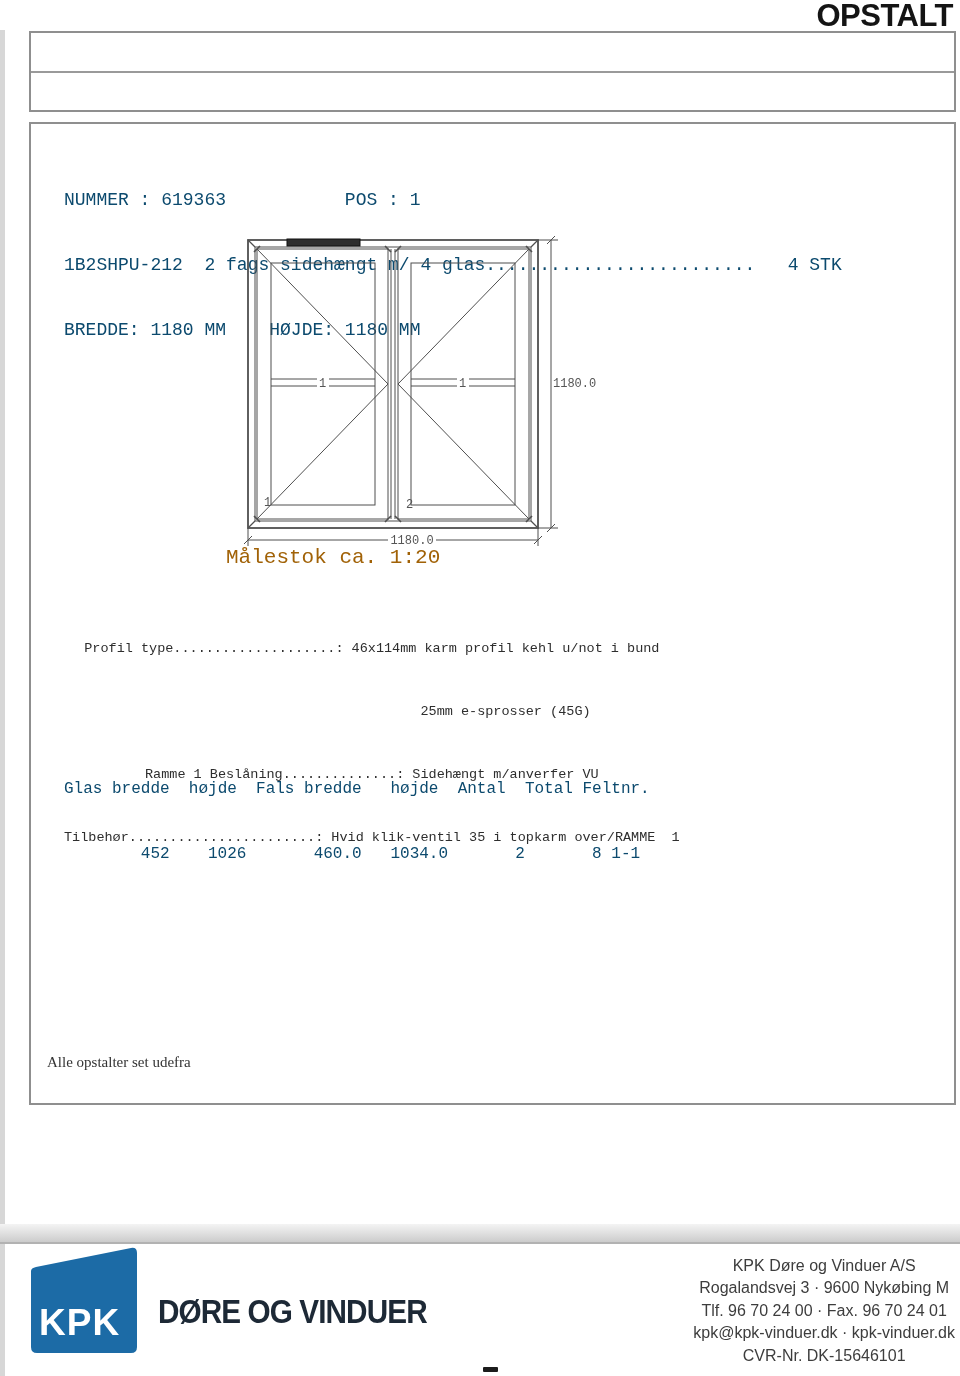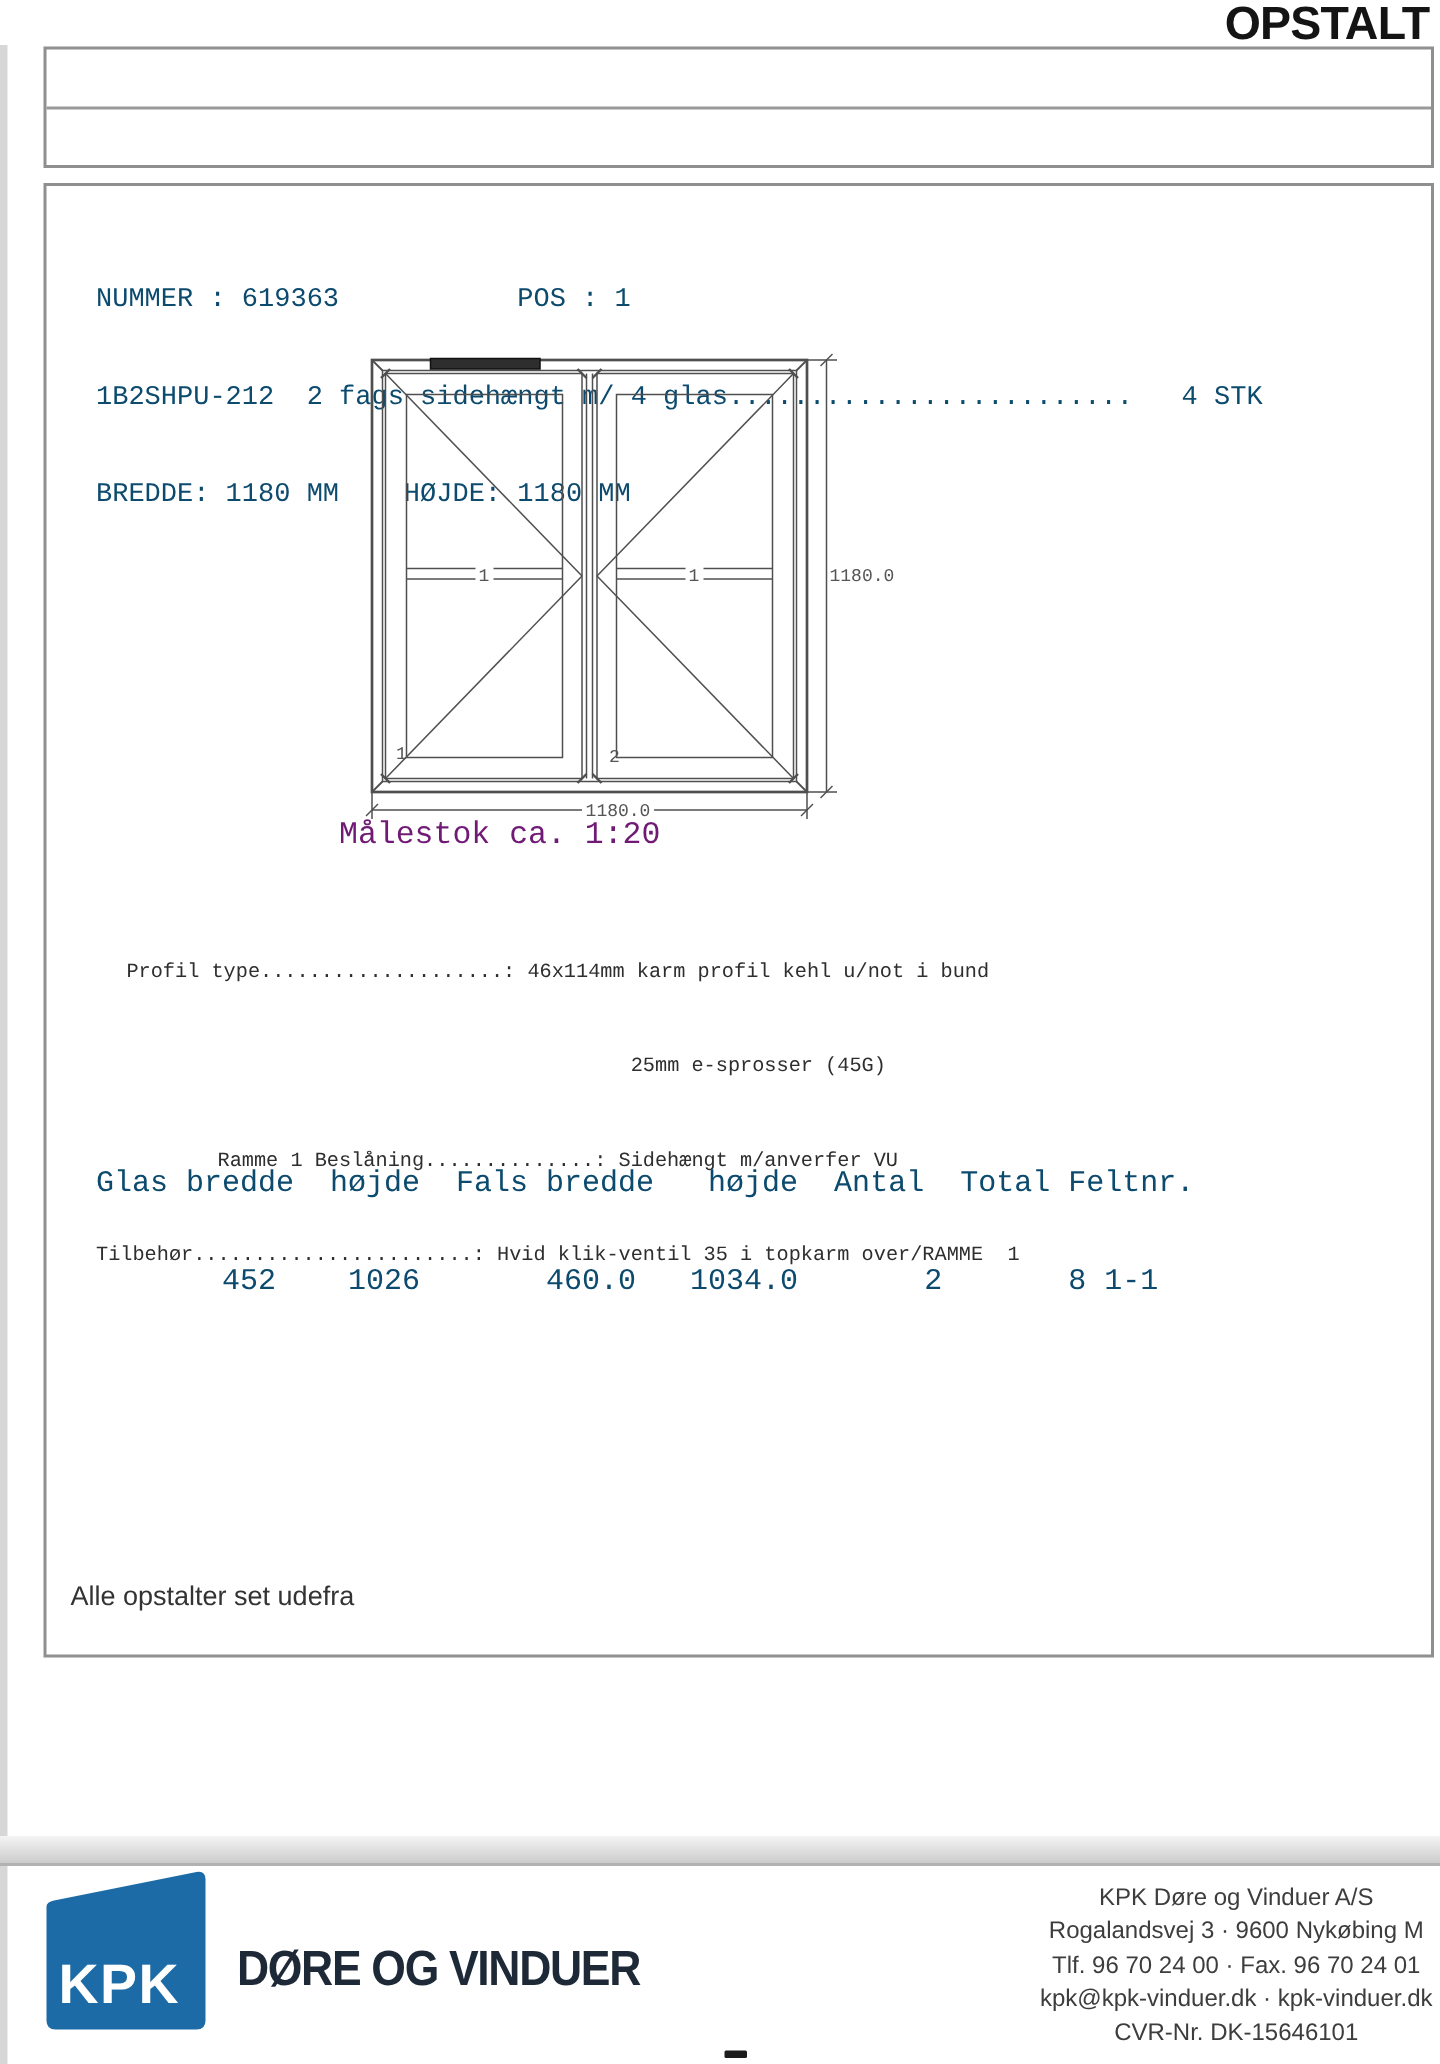--- a/index.html
+++ b/index.html
@@ -22,24 +22,24 @@
     border:2px solid #8f8f8f; background:#fff;
   }
   .hdr-div { position:absolute; left:0; top:38px; width:100%; height:0; border-top:2px solid #9a9a9a; }
   .main-box {
     position:absolute; left:29px; top:122px; width:923px; height:979px;
     border:2px solid #8f8f8f; background:#fff;
   }
 
   
   .order-block  { left:64px; top:146px; font-size:18px; line-height:21.8px; }
-  .scale-note   { left:226px; top:546px; font-size:21px; line-height:24px; color:#701a75; }
+  .scale-note   { left:226px; top:546px; font-size:21px; line-height:24px; color:#a16207; }
   .specs-block  { left:64px; top:596px; font-size:13.5px; line-height:21px; color:#2e2e2e;text-align:center; }
-  .glass-block  { left:64px; top:736px; font-size:20px; line-height:21.5px; }
-  .view-note    { left:47px; top:1054px; font-size:18px; color:#333; }
+  .glass-block  { left:64px; top:736px; font-size:16px; line-height:21.5px;text-align:center; }
+  .view-note    { left:47px; top:1054px; font-size:15px; color:#333;font-family:Liberation Serif, serif; }
 
   
   .drawing { left:230px; top:230px; }
   .drawing svg { display:block; }
 
   
   .left-edge { left:0; top:30px; width:5px; height:1346px; background:#d7d7d7; }
 
   
   .foot-bar {

